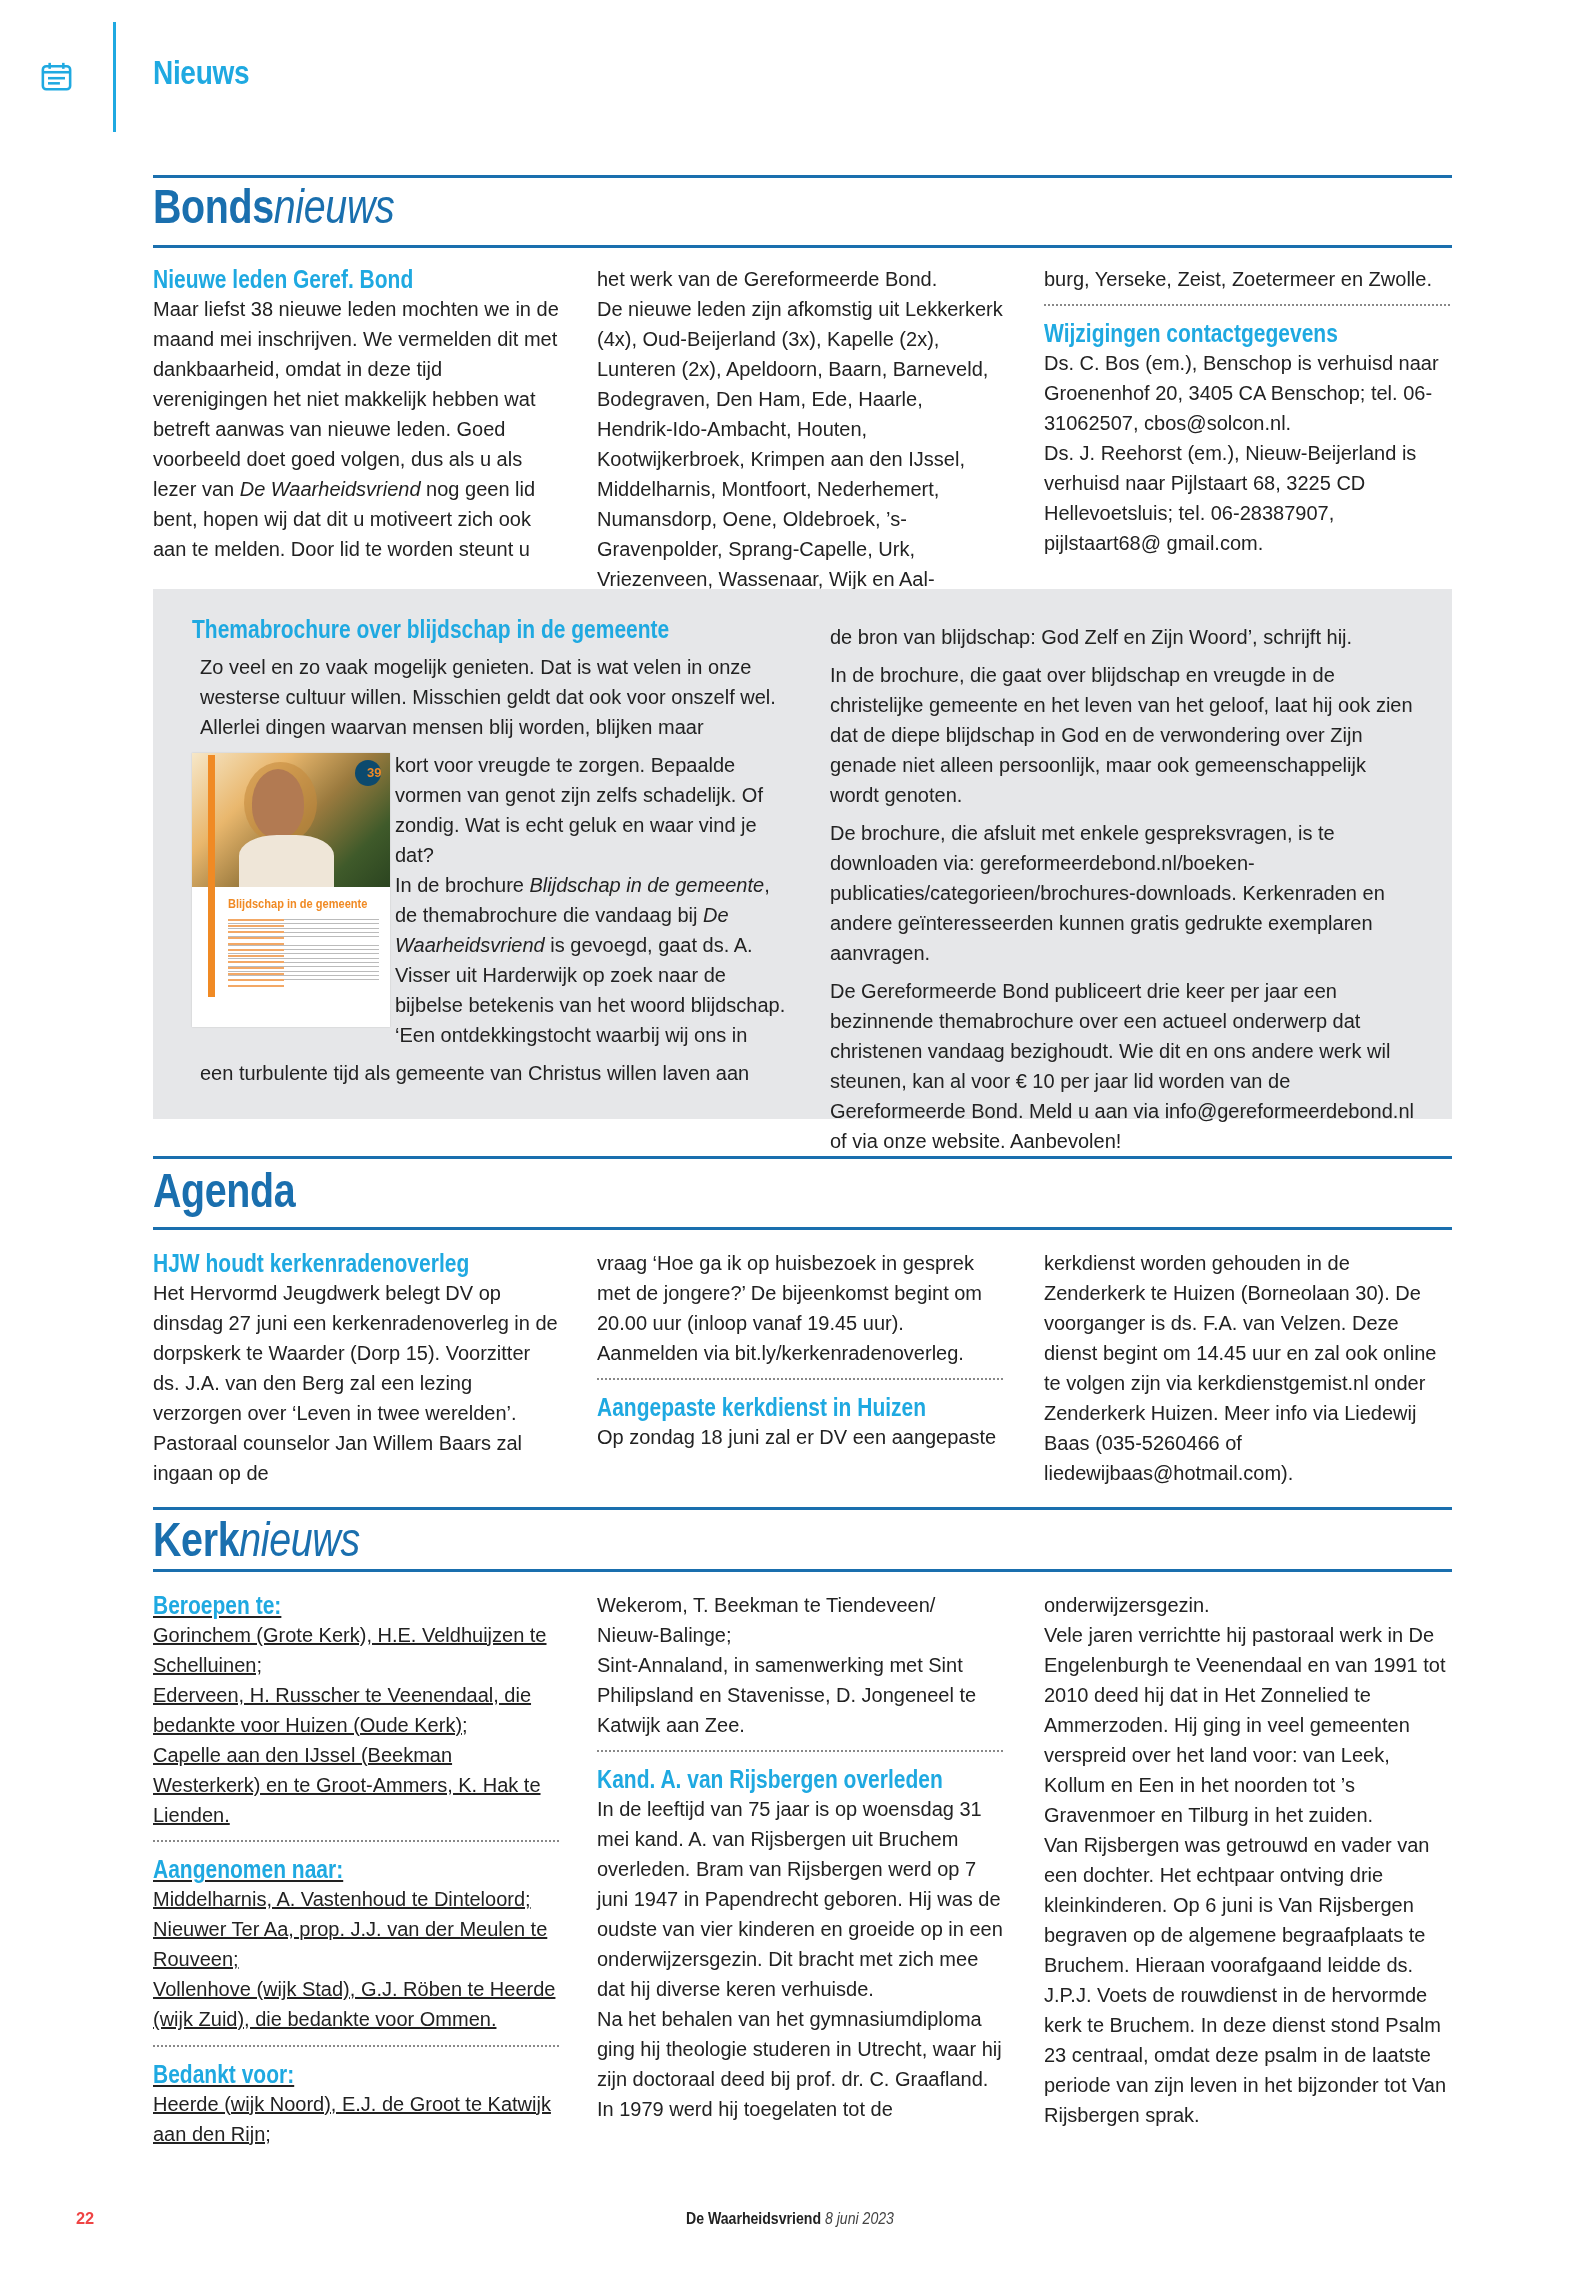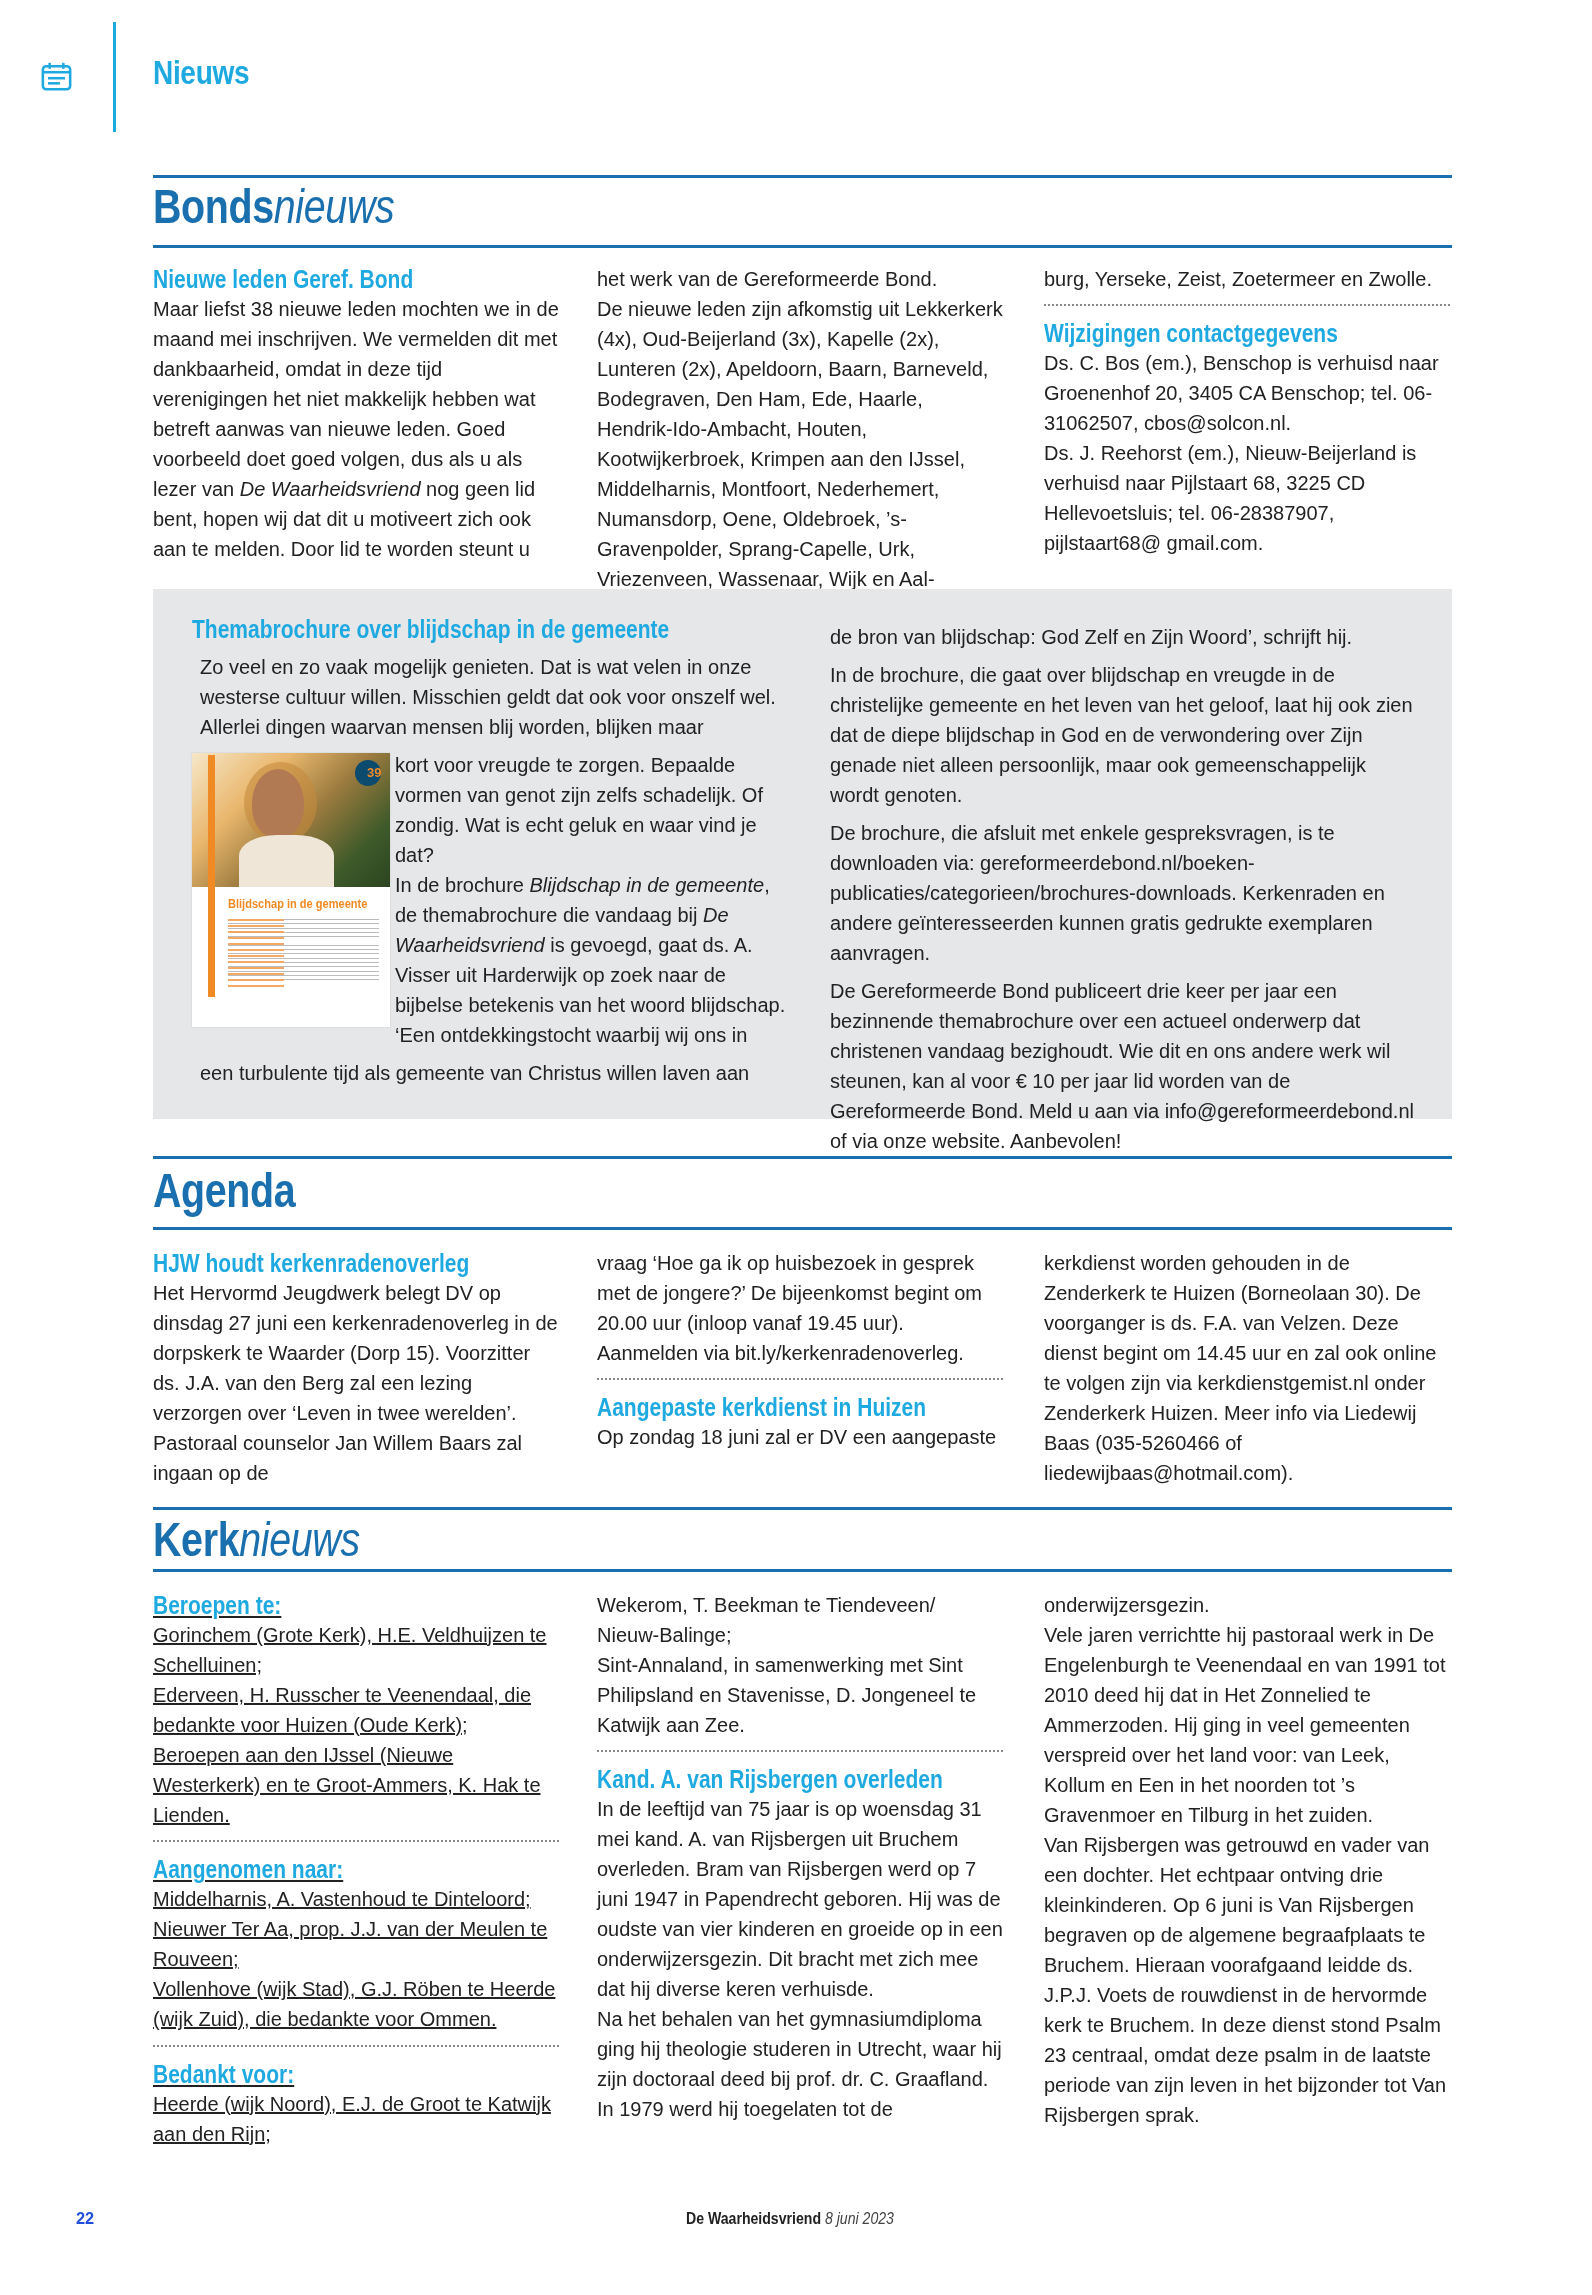--- a/index.html
+++ b/index.html
@@ -35,21 +35,21 @@
     background:#efe6d8;}
   .brochure .stripe{position:absolute;left:15.5px;top:1.7px;width:7px;height:242px;background:#f08a24;}
   .brochure .badge{position:absolute;right:8.6px;top:7px;width:26px;height:26px;border-radius:50%;
     background:#0c4a6e;color:#f08a24;font-weight:bold;font-size:13px;text-align:right;line-height:26px;}
   .brochure .btitle{position:absolute;left:36px;top:143px;color:#f08a24;font-weight:bold;font-size:13px;
     white-space:nowrap;transform:scaleX(0.85);transform-origin:left;}
   .brochure .lines{position:absolute;left:36px;top:166px;width:151px;height:69px;
     background:repeating-linear-gradient(180deg,#bbb 0,#bbb 0.9px,transparent 0.9px,transparent 4.3px);}
   .brochure .lines-l{position:absolute;left:36px;top:166px;width:56px;height:69px;
     background:repeating-linear-gradient(180deg,#f3a865 0,#f3a865 1.7px,transparent 1.7px,transparent 6px);}
-  .footer-num{position:absolute;left:76px;top:2209px;font-size:16.4px;font-weight:bold;color:#1d4ed8;}
+  .footer-num{position:absolute;left:76px;top:2209px;font-size:16.4px;font-weight:bold;color:#ef4444;}
   .footer-title{position:absolute;left:686px;top:2209px;font-size:16.4px;font-weight:bold;color:#222;
      transform:scaleX(0.86);transform-origin:left;white-space:nowrap;}
   .footer-title i{font-weight:normal;color:#444;}
 </style>
 </head>
 <body>
 
 <div class="abs hdr-icon">
   <svg width="31" height="29" viewBox="0 0 36 34">
     <rect x="2" y="5" width="32" height="27" rx="4" fill="none" stroke="#1fa9e1" stroke-width="3"></rect>
@@ -131,21 +131,21 @@
 </div>
 
 <div class="rule" style="top:1507px"></div>
 <div class="sec-title" style="top:1512px"><span>Kerk</span><i>nieuws</i></div>
 <div class="rule" style="top:1569px"></div>
 
 <div class="col" style="left:153px;top:1590px;text-decoration:underline;">
   <span class="sub">Beroepen te:</span>
   <p>Gorinchem (Grote Kerk), H.E. Veldhuijzen te Schelluinen;</p>
   <p>Ederveen, H. Russcher te Veenendaal, die bedankte voor Huizen (Oude Kerk);</p>
-  <p>Beroepen aan den IJssel (Nieuwe Westerkerk) en te Groot-Ammers, K. Hak te Lienden.</p>
+  <p>Capelle aan den IJssel (Beekman Westerkerk) en te Groot-Ammers, K. Hak te Lienden.</p>
   <div class="dots"></div>
   <span class="sub">Aangenomen naar:</span>
   <p>Middelharnis, A. Vastenhoud te Dinteloord;</p>
   <p>Nieuwer Ter Aa, prop. J.J. van der Meulen te Rouveen;</p>
   <p>Vollenhove (wijk Stad), G.J. Röben te Heerde (wijk Zuid), die bedankte voor Ommen.</p>
   <div class="dots"></div>
   <span class="sub">Bedankt voor:</span>
   <p>Heerde (wijk Noord), E.J. de Groot te Katwijk aan den Rijn;</p>
 </div>
 

